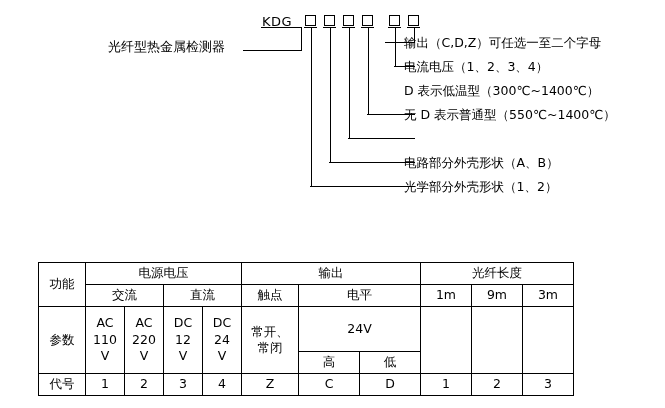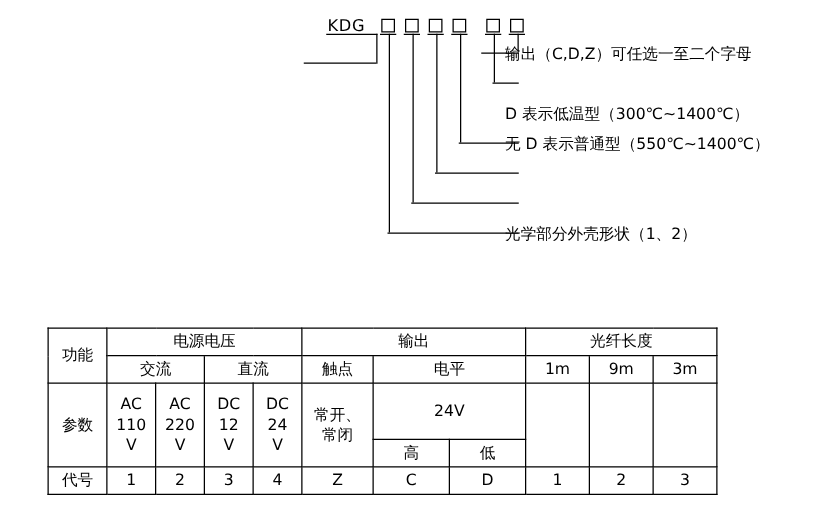--- a/index.html
+++ b/index.html
@@ -101,20 +101,21 @@
   .stack {
     display: block;
     line-height: 1.32;
   }
 </style>
 </head>
 <body>
 
 <div id="model-diagram">
 
+  <div class="prod-name">光纤型热金属检测器</div>
 
   <div class="ln-h" style="left:243px; top:50px; width:58px;"></div>
   <div class="ln-v" style="left:301px; top:27px; height:24px;"></div>
 
   <div class="kdg-text">KDG</div>
   <div class="ln-h" style="left:261px; top:27px; width:41px;"></div>
 
   <div class="code-box" style="left:305px;"></div>
   <div class="code-box" style="left:324px;"></div>
   <div class="code-box" style="left:343px;"></div>
@@ -141,22 +142,24 @@
   <div class="ln-v" style="left:349px; top:27px; height:111px;"></div>
   <div class="ln-h" style="left:348px; top:138px; width:67px;"></div>
 
   <div class="ln-v" style="left:330px; top:27px; height:135px;"></div>
   <div class="ln-h" style="left:329px; top:162px; width:86px;"></div>
 
   <div class="ln-v" style="left:311px; top:27px; height:159px;"></div>
   <div class="ln-h" style="left:310px; top:186px; width:105px;"></div>
 
   <div class="lbl" style="top:35px;text-align:right;">输出（C,D,Z）可任选一至二个字母</div>
+  <div class="lbl" style="top:59px;">电流电压（1、2、3、4）</div>
   <div class="lbl" style="top:83px;">D 表示低温型（300℃~1400℃）</div>
   <div class="lbl" style="top:107px;">无 D 表示普通型（550℃~1400℃）</div>
+  <div class="lbl" style="top:155px;">电路部分外壳形状（A、B）</div>
   <div class="lbl" style="top:179px;">光学部分外壳形状（1、2）</div>
 </div>
 
 <table id="spec-table">
 
   <tbody>
       <tr class="r-head">
     <td class="c-func" rowspan="2">功能</td>
     <td colspan="4">电源电压</td>
     <td colspan="3">输出</td>

